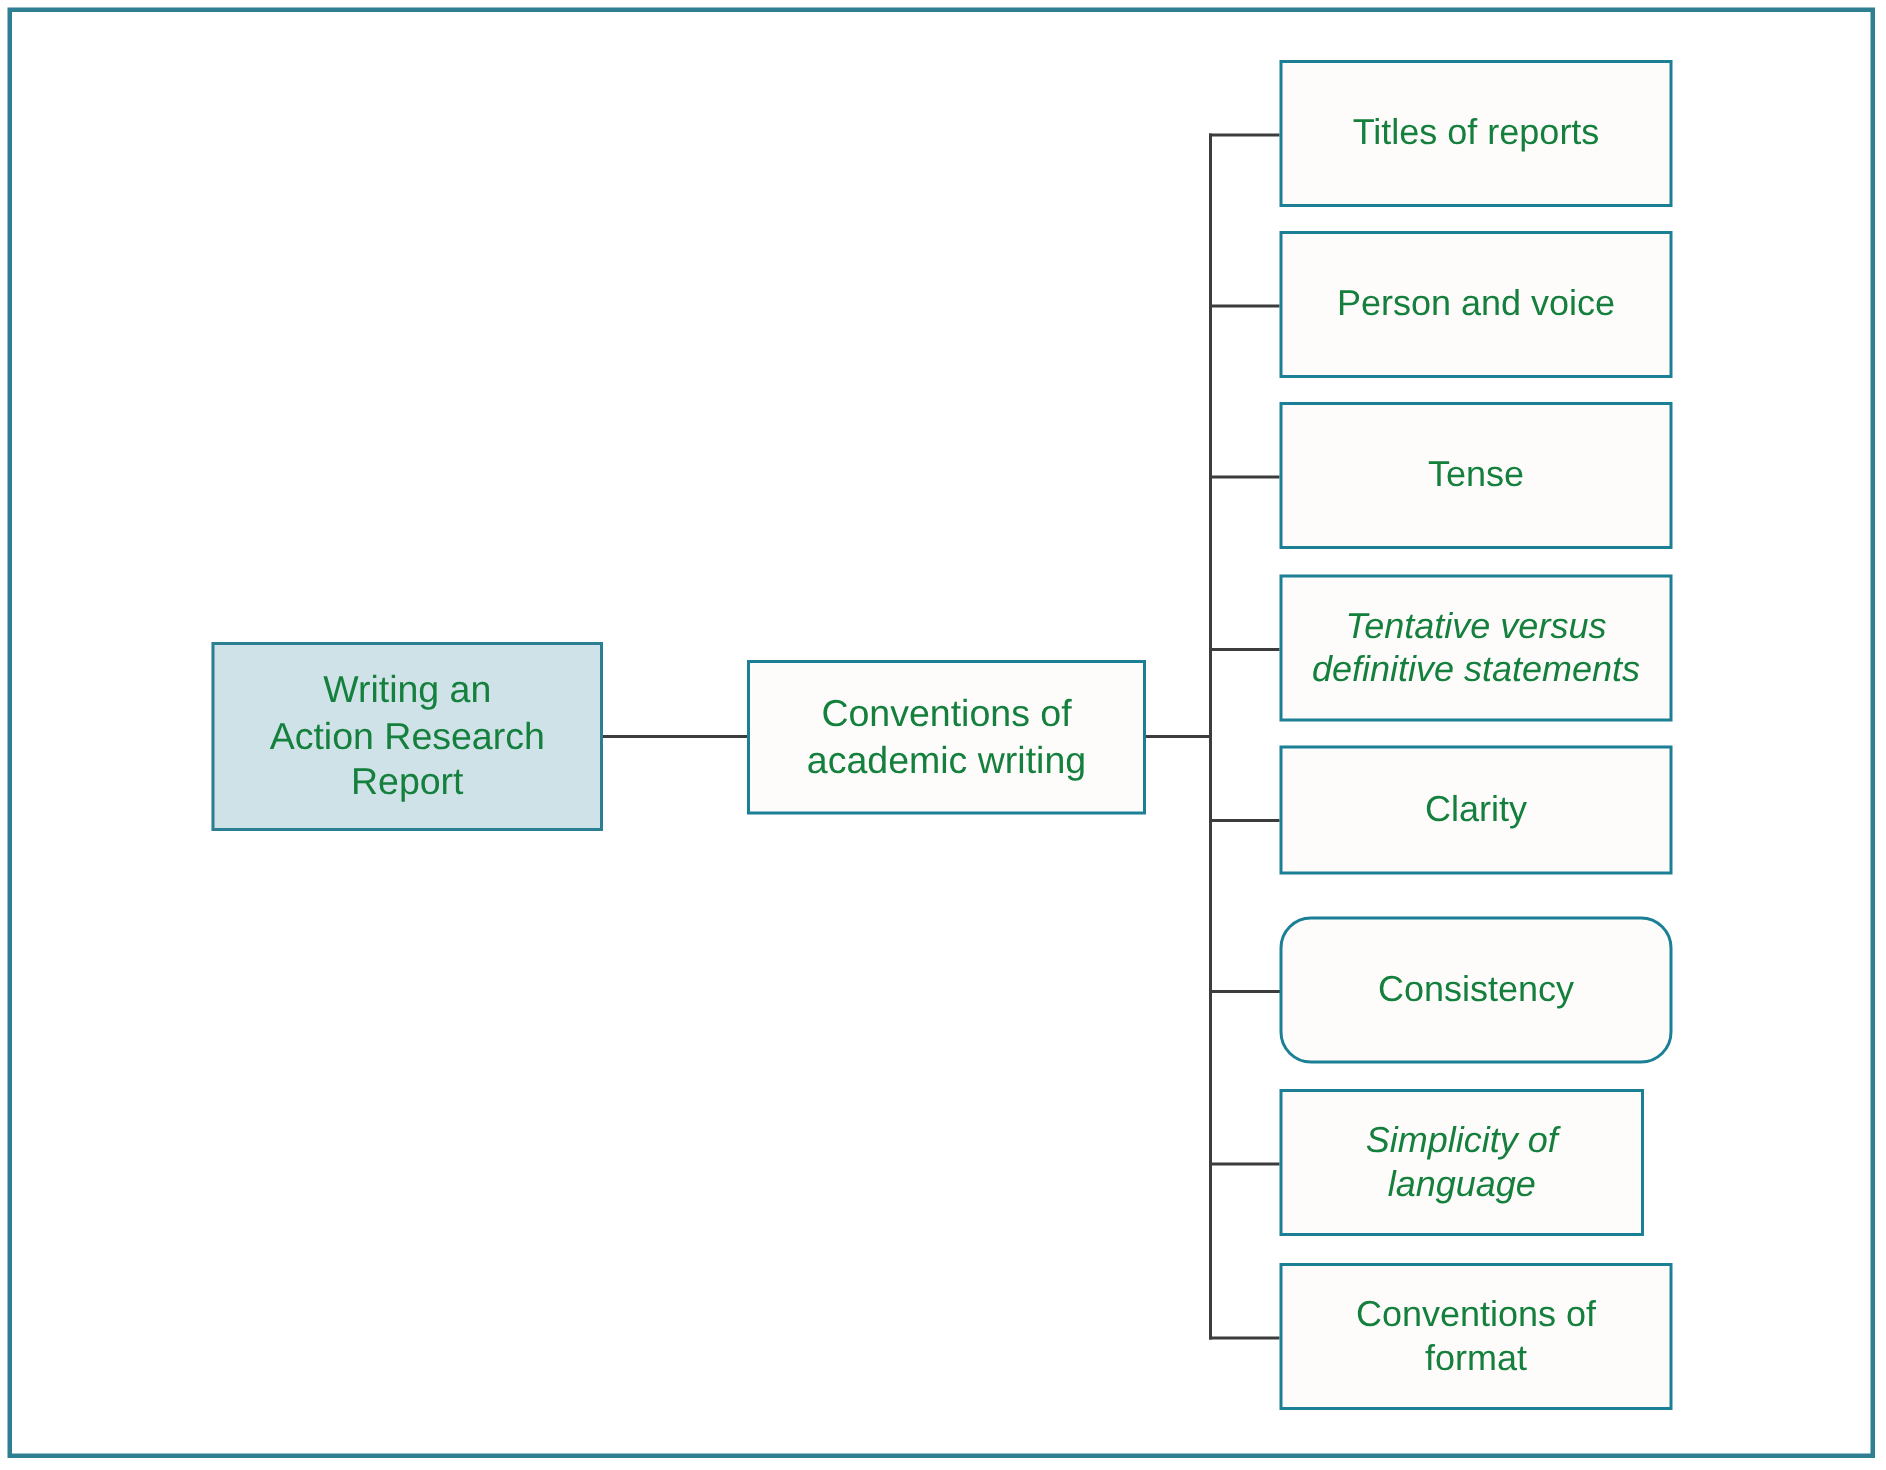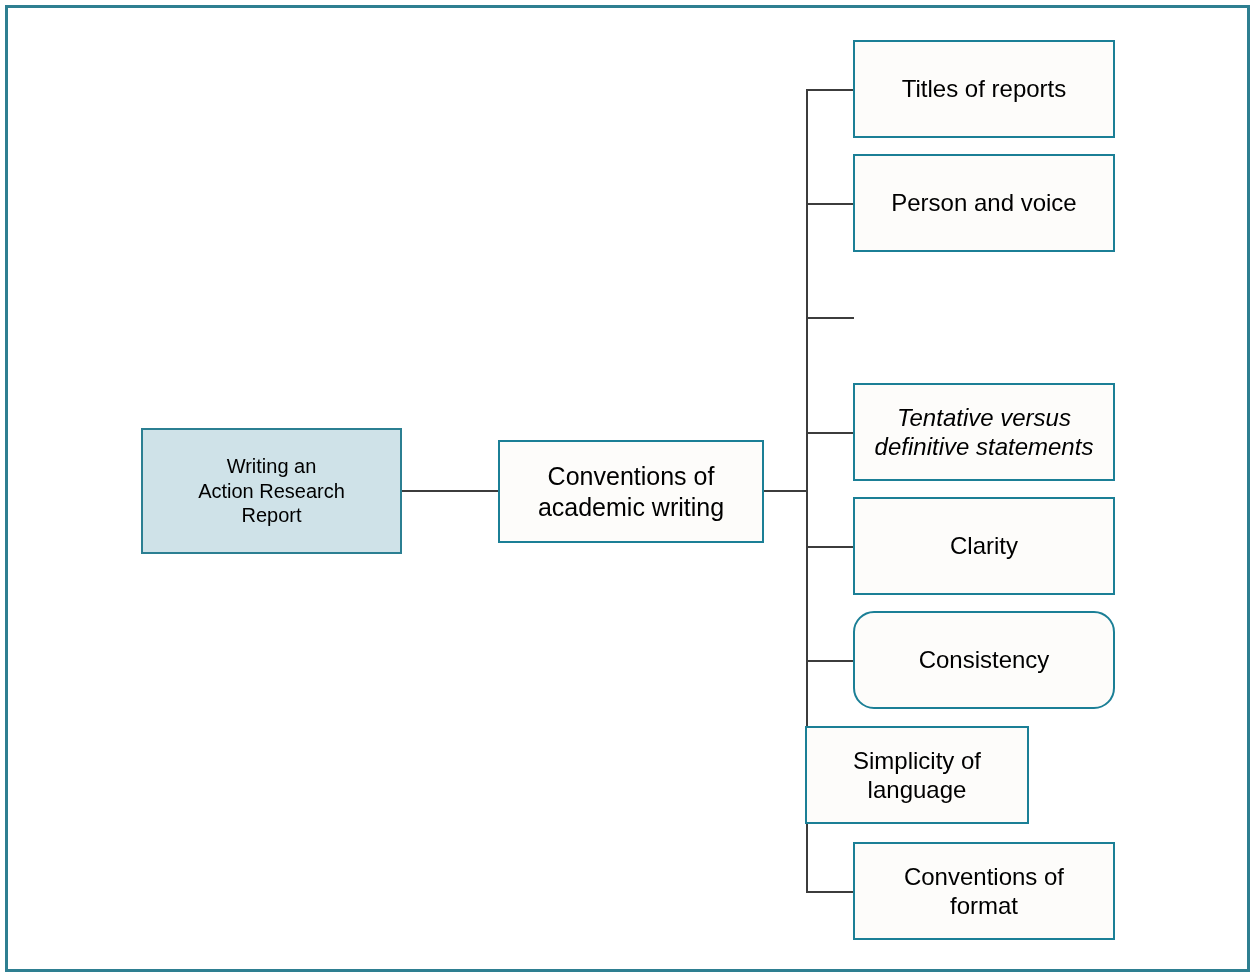--- a/index.html
+++ b/index.html
@@ -36,31 +36,31 @@
     height: 980px;
   }
 
   .node {
     position: absolute;
     box-sizing: border-box;
     display: flex;
     align-items: center;
     justify-content: center;
     text-align: center;
-    color: #000000;
+    color: #15803d;
     border: 2px solid #1b7f96;
     background: #fdfcfa;
     line-height: 1.22;
     padding: 2px 8px;
   }
 
   .node-root {
     background: #cfe2e8;
     border: 2px solid #2b7f92;
-    font-size: 20px;
+    font-size: 25px;
   }
 
   .node-branch {
     font-size: 25px;
   }
 
   .node-leaf {
     font-size: 24px;
   }
 
@@ -113,35 +113,38 @@
     </div>
 
     <div class="node node-leaf" style="left:853px; top:40px; width:262px; height:98px;">
       <span class="nodetext">Titles of reports</span>
     </div>
 
     <div class="node node-leaf" style="left:853px; top:154px; width:262px; height:98px;">
       <span class="nodetext">Person and voice</span>
     </div>
 
+    <div class="node node-leaf" style="left:853px; top:268px; width:262px; height:98px;">
+      <span class="nodetext">Tense</span>
+    </div>
 
     <div class="node node-leaf" style="left:853px; top:383px; width:262px; height:98px;font-style:italic;">
       <span class="nodetext">Tentative versus
 definitive statements</span>
     </div>
 
-    <div class="node node-leaf" style="left:853px; top:497px; width:262px; height:98px;">
+    <div class="node node-leaf" style="left:853px; top:497px; width:262px; height:86px;">
       <span class="nodetext">Clarity</span>
     </div>
 
     <div class="node node-leaf" style="left:853px; top:611px; width:262px; height:98px;border-radius:21px;">
       <span class="nodetext">Consistency</span>
     </div>
 
-    <div class="node node-leaf" style="left:805px; top:726px; width:224px; height:98px;">
+    <div class="node node-leaf" style="left:853px; top:726px; width:243px; height:98px;font-style:italic;">
       <span class="nodetext">Simplicity of
 language</span>
     </div>
 
     <div class="node node-leaf" style="left:853px; top:842px; width:262px; height:98px;">
       <span class="nodetext">Conventions of
 format</span>
     </div>
 
   </div>

